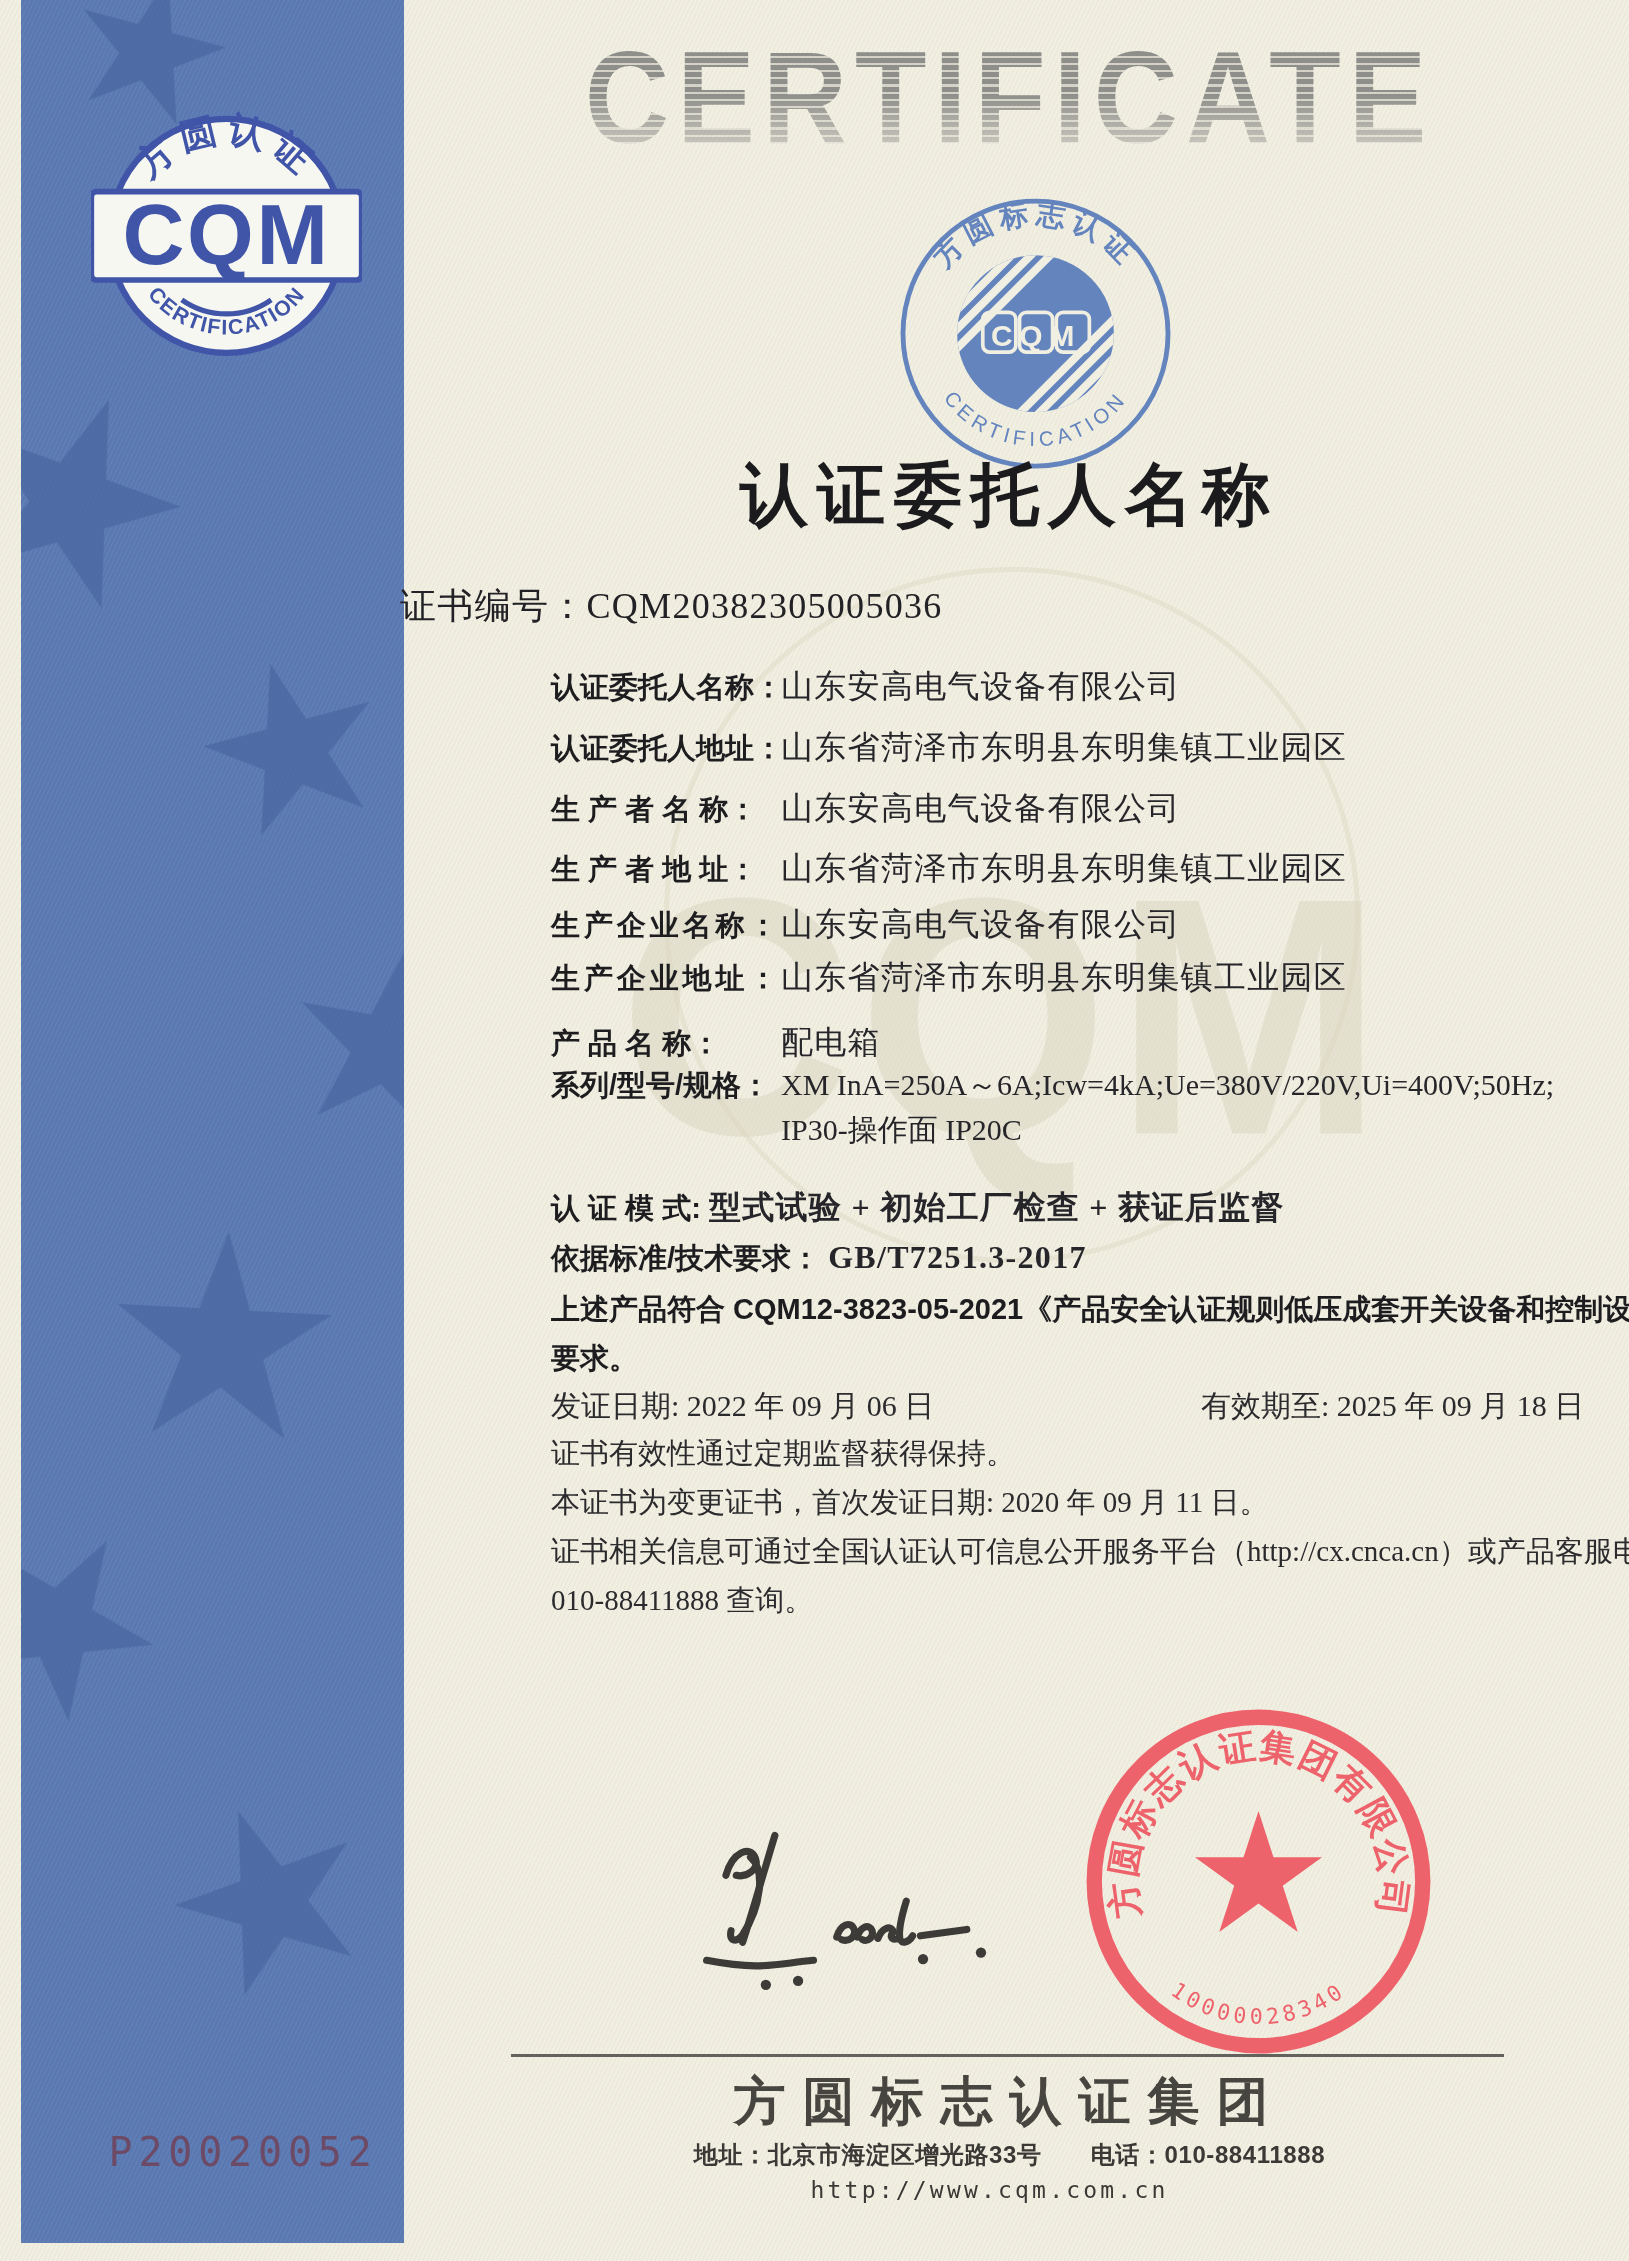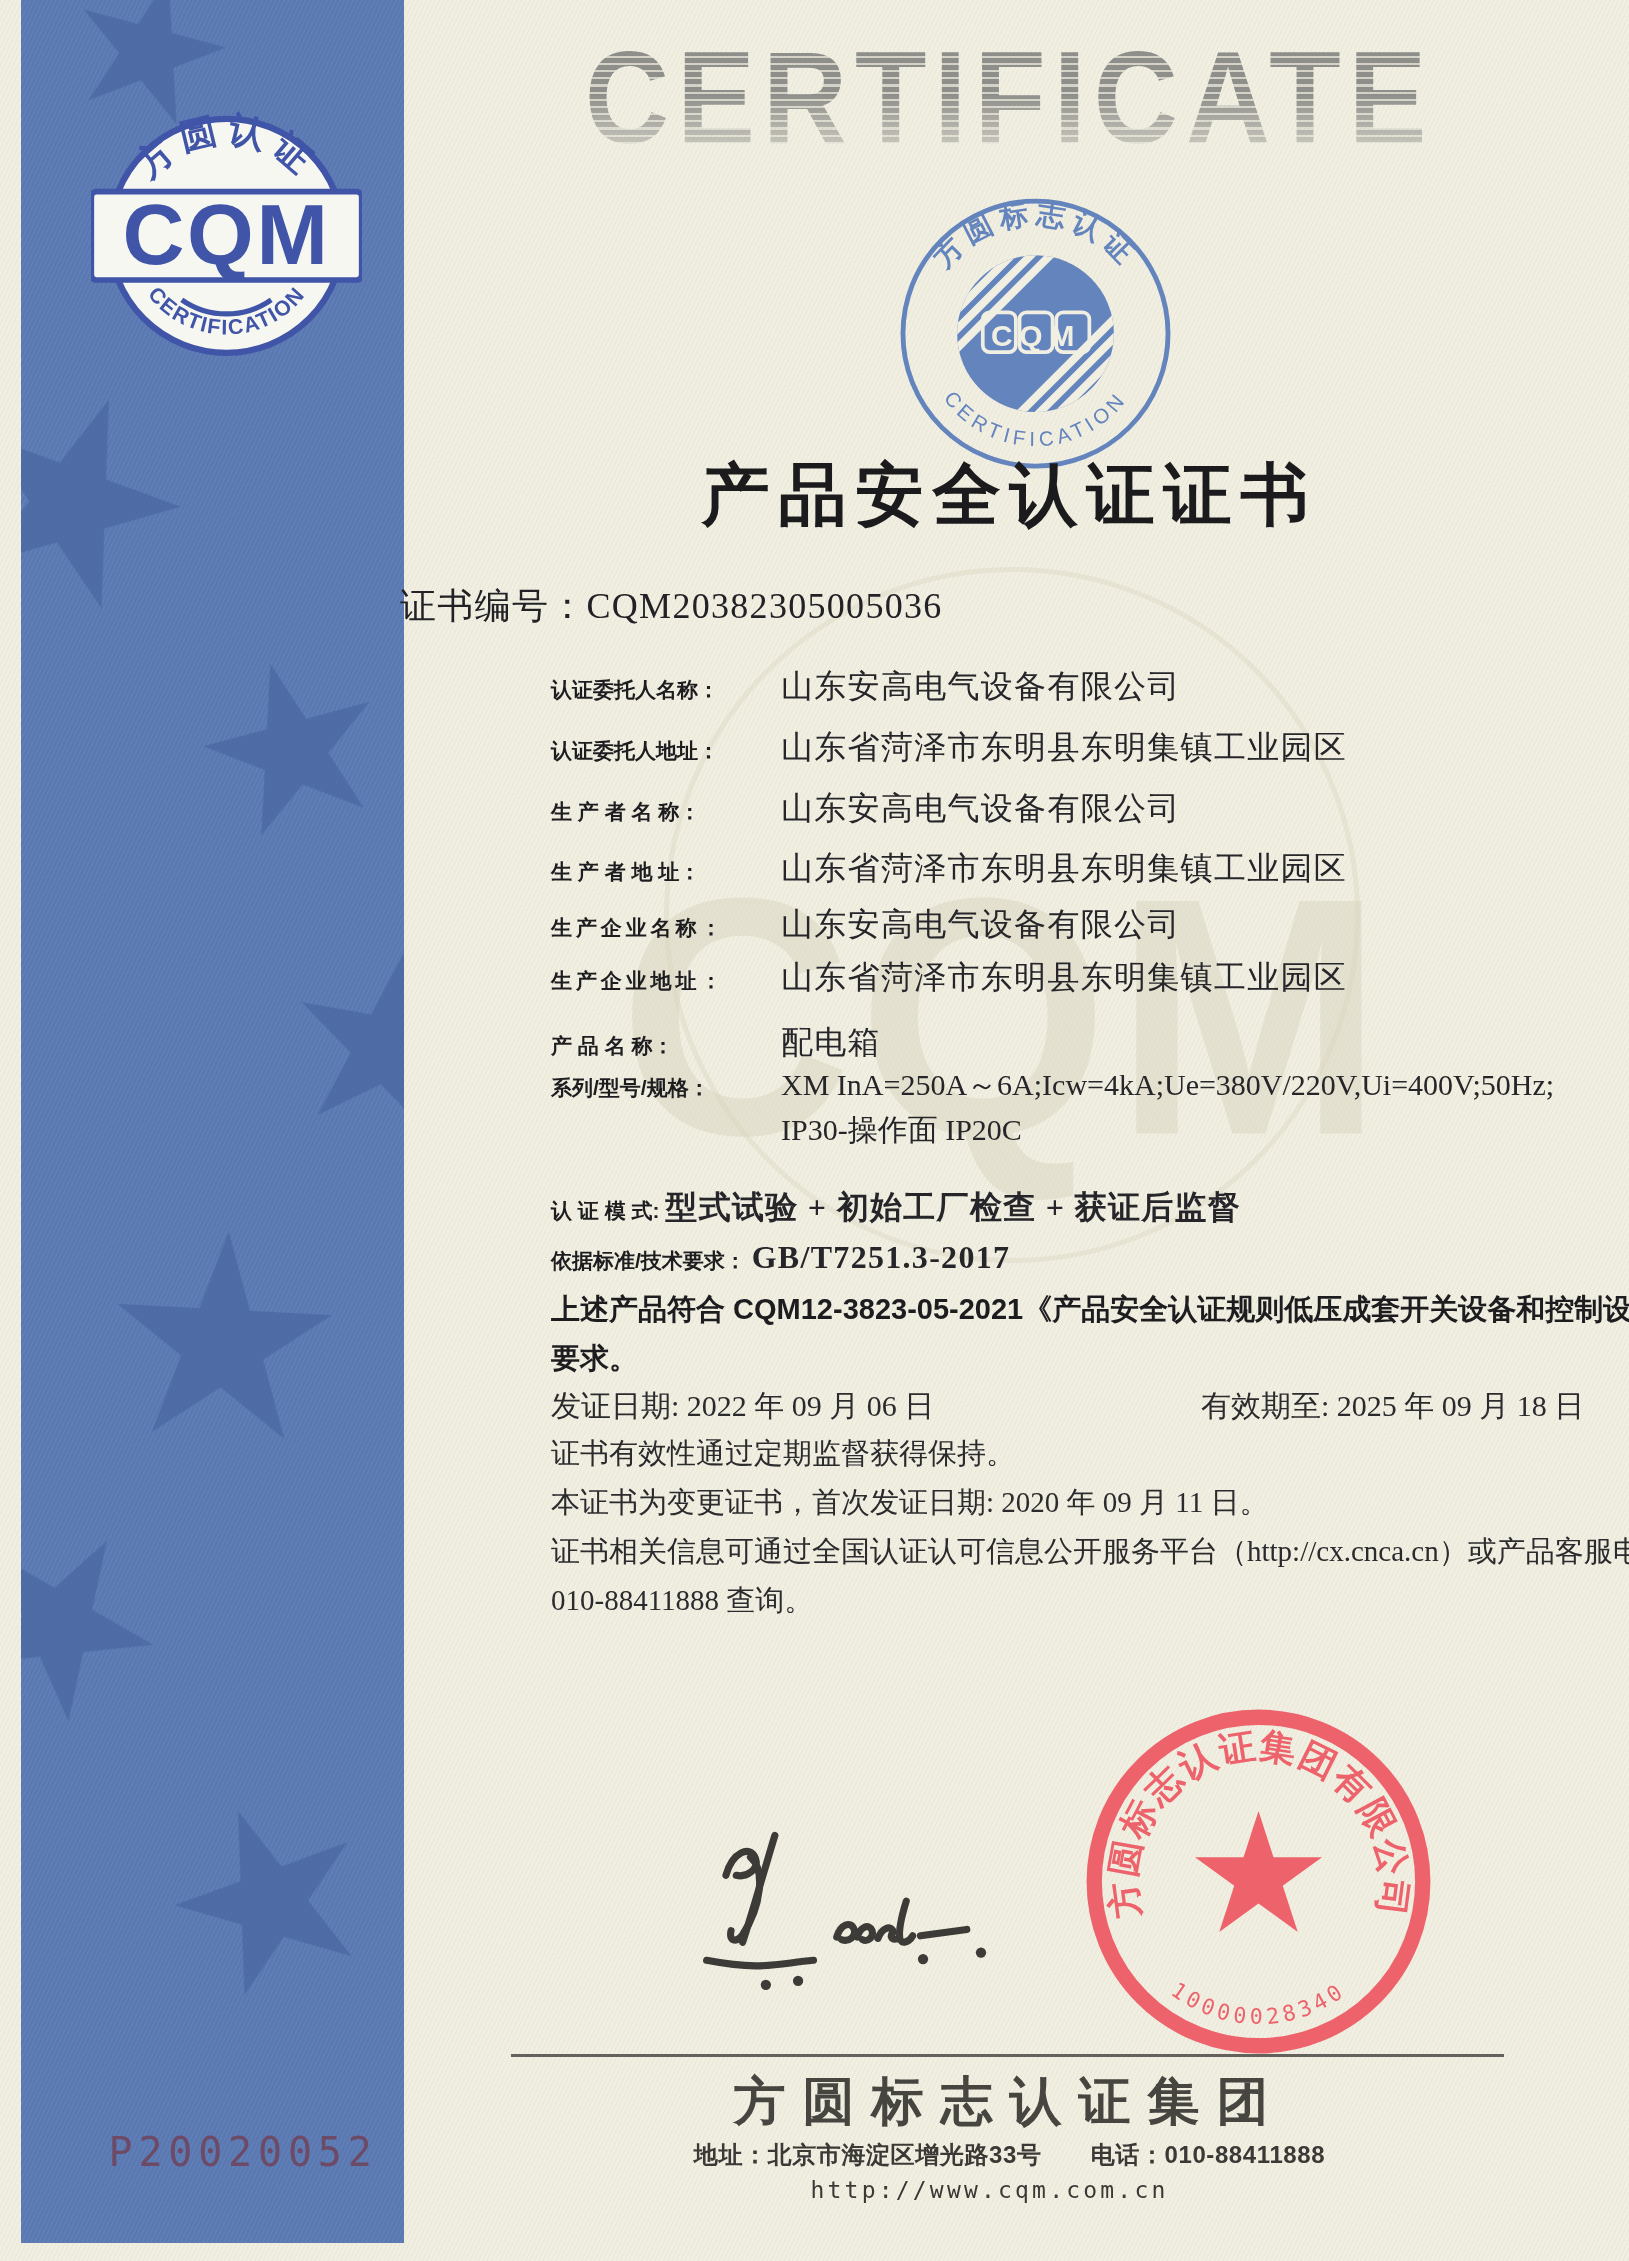--- a/index.html
+++ b/index.html
@@ -58,21 +58,21 @@
   }
   .cert-no {
     position:absolute; left:400px; top:582px; width:1219px; 
     font-size:36px; letter-spacing:1.3px; color:#222226;
   }
   
   .row { position:absolute; left:551px; white-space:nowrap; }
   .row .label {
     display:inline-block; width:230px; vertical-align:baseline; white-space:pre;
     font-family:"Liberation Sans","DejaVu Sans",sans-serif;
-    font-weight:bold; font-size:21px; color:#1d1d20;
+    font-weight:bold; font-size:29px; color:#1d1d20;
   }
   .row.spread6 .label { letter-spacing:3.9px; }
   .row .value {
     font-size:32px; letter-spacing:1.3px; color:#26262a; white-space:pre;
   }
   .row .value.spec { font-size:30px; letter-spacing:0; }
   .spec-line2 { position:absolute; left:781px; font-size:30px; color:#26262a; white-space:pre; }
   .mode-value { font-size:31px; font-weight:bold; letter-spacing:1.3px; }
   .std-value  { font-size:32px; font-weight:bold; letter-spacing:0.6px; }
   .bold-note {
@@ -171,21 +171,21 @@
         <rect x="6" y="69.2" width="88" height="2.8"></rect>
         <rect x="6" y="74.0" width="88" height="2.8"></rect>
       </g>
       <rect x="31.5" y="42.5" width="11.6" height="14" rx="2.4" fill="none" stroke="#f1efe2" stroke-width="1.3"></rect>
       <rect x="44.4" y="42.5" width="11.6" height="14" rx="2.4" fill="none" stroke="#f1efe2" stroke-width="1.3"></rect>
       <rect x="57.3" y="42.5" width="11.6" height="14" rx="2.4" fill="none" stroke="#f1efe2" stroke-width="1.3"></rect>
       <text x="50.2" y="54.3" text-anchor="middle" font-family="Liberation Sans, sans-serif" font-weight="bold" font-size="10.5" letter-spacing="2.4" fill="#f1efe2">CQM</text>
     </g>
   </svg>
 
-  <div class="title">产品安全认证证书</div>
+  <div class="title">认证委托人名称</div>
   <div class="cert-no"><span>证书编号：</span><span>CQM20382305005036</span></div>
 
   <div class="row" style="top:665px"><span class="label">认证委托人名称：</span><span class="value">山东安高电气设备有限公司</span></div>
   <div class="row" style="top:726px"><span class="label">认证委托人地址：</span><span class="value">山东省菏泽市东明县东明集镇工业园区</span></div>
   <div class="row" style="top:787px"><span class="label">生 产 者 名 称：</span><span class="value">山东安高电气设备有限公司</span></div>
   <div class="row" style="top:847px"><span class="label">生 产 者 地 址：</span><span class="value">山东省菏泽市东明县东明集镇工业园区</span></div>
   <div class="row spread6" style="top:903px"><span class="label">生产企业名称：</span><span class="value">山东安高电气设备有限公司</span></div>
   <div class="row spread6" style="top:956px"><span class="label">生产企业地址：</span><span class="value">山东省菏泽市东明县东明集镇工业园区</span></div>
   <div class="row" style="top:1021px"><span class="label">产 品 名 称：</span><span class="value">配电箱</span></div>
   <div class="row" style="top:1065px"><span class="label">系列/型号/规格：</span><span class="value spec">XM InA=250A～6A;Icw=4kA;Ue=380V/220V,Ui=400V;50Hz;</span></div>

